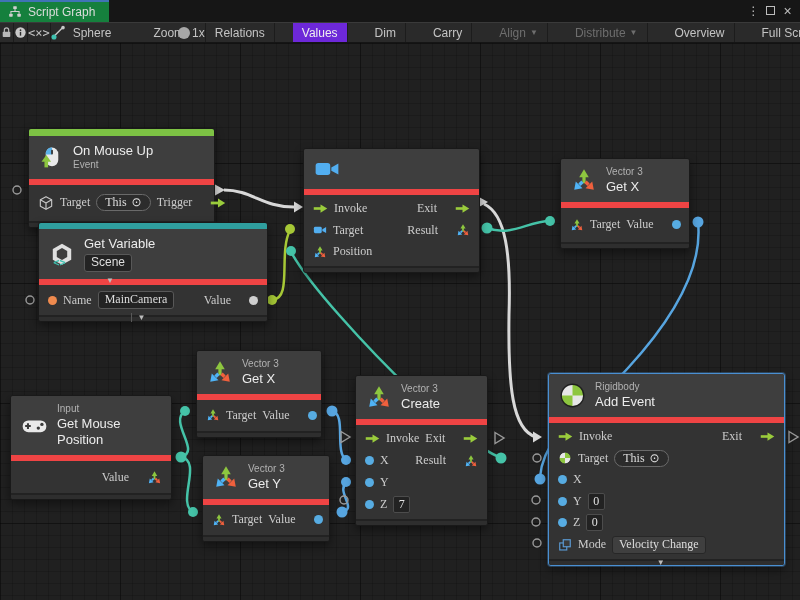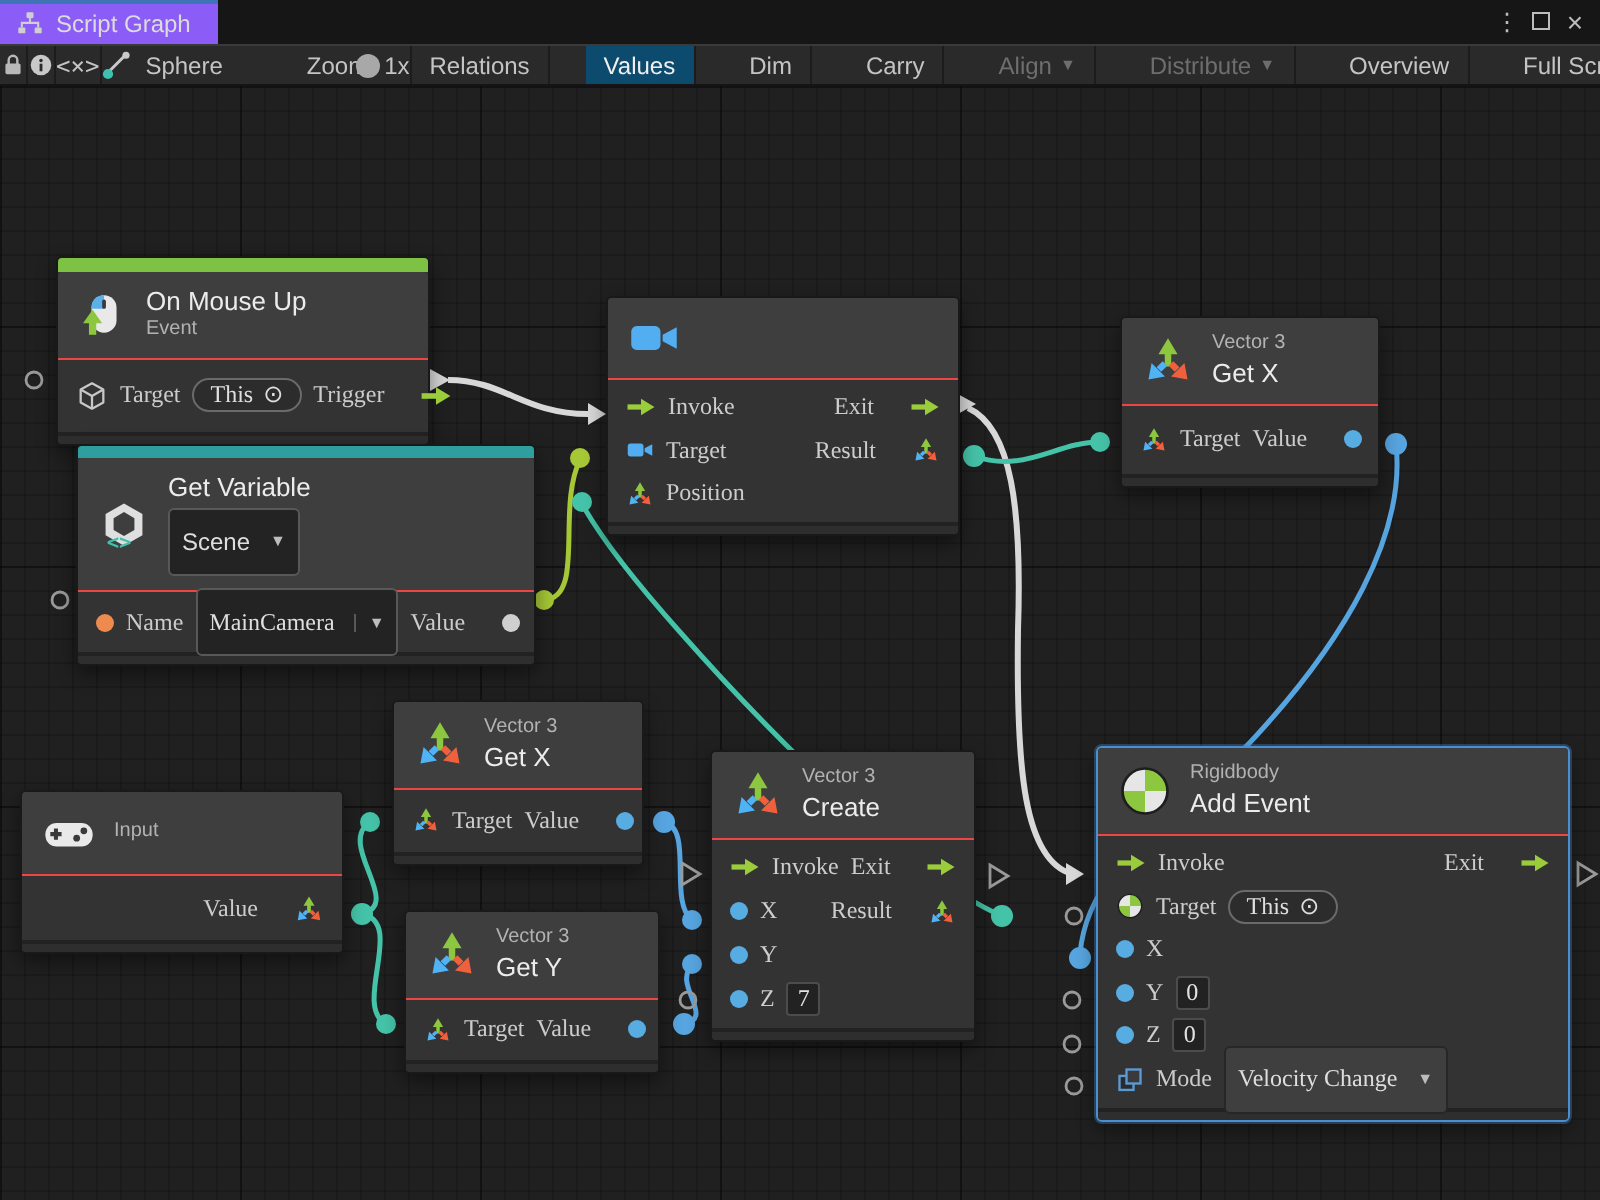--- a/index.html
+++ b/index.html
@@ -3,32 +3,32 @@
 <meta charset="utf-8">
 <style>
   * { margin:0; padding:0; box-sizing:border-box; }
   html,body { width:800px; height:600px; overflow:hidden; background:#161616;
     font-family:"Liberation Sans","DejaVu Sans",sans-serif; }
   #stage { position:relative; width:800px; height:600px; }
 
   
   .tabbar { position:absolute; left:0; top:0; width:800px; height:22px; background:#161616; }
   .tab { position:absolute; left:0; top:0; height:22px; display:flex; align-items:center; gap:6px;
-    padding:0 14px 0 8px; background:#8b5cf6; border-top:2px solid #3f74b5; color:#dcdcdc; font-size:12px;text-align:center; }
+    padding:0 14px 0 8px; background:#15803d; border-top:2px solid #3f74b5; color:#dcdcdc; font-size:12px;text-align:center; }
   .winctl { position:absolute; top:0; height:22px; display:flex; align-items:center; color:#bdbdbd; }
   .wbtn { width:17px; text-align:center; font-size:12px; cursor:default; }
   .wbox { display:inline-block; width:9px; height:9px; border:1.5px solid #bdbdbd; }
 
   
   .toolbar { position:absolute; left:0; top:22px; width:800px; height:21px; background:#2a2a2a;
     border-top:1px solid #3a3a3a; border-bottom:1px solid #151515; display:flex; align-items:center;
     color:#c4c4c4; font-size:12px; }
   .tseg { height:100%; display:flex; align-items:center; justify-content:center; border-right:1px solid #1c1c1c; }
   .tbtn { height:100%; display:flex; align-items:center; padding:0 9px; border-right:1px solid #1c1c1c; white-space:nowrap; }
-  .tbtn.active { background:#0c4a6e; color:#efefef; }
+  .tbtn.active { background:#6d28d9; color:#efefef; }
   .tbtn.disabled { color:#6e6e6e; }
   .caret { font-size:8px; margin-left:4px; }
   .slider-track { width:80px; height:2px; background:#7d7d7d; border-radius:1px; position:relative; margin:0 4px; }
   .slider-handle { position:absolute; right:-2px; top:-5px; width:12px; height:12px; border-radius:50%; background:#a8a8a8; }
 
   
   .graph { position:absolute; left:0; top:43px; width:800px; height:557px; background:#202020;
     background-image:
       linear-gradient(rgba(0,0,0,.32) 1px, transparent 1px),
       linear-gradient(90deg, rgba(0,0,0,.32) 1px, transparent 1px),
@@ -37,34 +37,34 @@
     background-size:120px 120px,120px 120px,12px 12px,12px 12px; }
 
   #wires { position:absolute; left:0; top:0; width:800px; height:600px; z-index:1; pointer-events:none; }
   #wires * { pointer-events:auto; }
 
   
   .node { position:absolute; z-index:2; background:#343434; border:1px solid #191919; border-radius:3px;
     box-shadow:0 4px 10px rgba(0,0,0,.45); color:#cccccc; font-size:12px; }
   .node.selected { border:1px solid #4a8fd1; box-shadow:0 0 0 1px rgba(74,143,209,.35), 0 4px 10px rgba(0,0,0,.45); }
   .colorbar { height:7px; border-radius:2px 2px 0 0; }
-  .nhead { display:flex; align-items:center; gap:9px; padding:7px 10px; background:#3e3e3e; border-bottom:1px solid #ef4444; border-radius:2px 2px 0 0; }
+  .nhead { display:flex; align-items:center; gap:9px; padding:7px 10px; background:#3e3e3e; border-bottom:6px solid #ef4444; border-radius:2px 2px 0 0; }
   .ntitles { display:flex; flex-direction:column; line-height:1.25; }
   .ncap { font-size:10px; color:#b2b2b2; }
   .ntitle { font-size:13px; color:#ececec; }
   .nbody { padding:3px 0; background:#333333; }
   .nfoot { height:6px; background:#2e2e2e; border-top:2px solid #222222; border-radius:0 0 2px 2px; }
   .row { display:flex; align-items:center; gap:6px; padding:0 9px; height:21px;font-family:Liberation Serif, serif; }
   .right { margin-left:auto; display:flex; align-items:center; gap:18px; }
   .dot { width:9px; height:9px; border-radius:50%; flex:0 0 auto; }
   .dot.blue { background:#57ace2; } .dot.orange { background:#ef8a4e; } .dot.gray { background:#cfcfcf; }
   .pill { display:inline-flex; align-items:center; gap:5px; background:#2c2c2c; border:1px solid #6a6a6a;
     border-radius:9px; padding:0 8px; height:17px; color:#dedede; }
   .dd { display:inline-flex; align-items:center; gap:6px; background:#232323; border:1px solid #585858;
-    border-radius:3px; padding:16px 6px; height:18px; color:#dedede; }
+    border-radius:3px; padding:0 6px; height:18px; color:#dedede;flex-direction:column; }
   .dd .caret { color:#bdbdbd; }
   .dd.light { background:#3f3f3f; border-color:#272727; }
   .field { display:inline-flex; align-items:center; justify-content:center; min-width:17px; height:17px;
     background:#222222; border:1px solid #4c4c4c; border-radius:2px; padding:0 4px; color:#e2e2e2; }
   .icon { flex:0 0 auto; display:block; }
 </style>
 </head>
 <body>
 
 <svg width="0" height="0" style="position:absolute">
@@ -430,20 +430,21 @@
     <div class="nfoot"></div>
   </div>
 
   <div class="node" style="left:10px; top:395px; width:162px;">
     <div class="nhead">
       <svg class="icon" width="27" height="27" viewBox="0 0 24 24">
           <use href="#sym-pad"></use>
         </svg>
       <div class="ntitles">
         <span class="ncap">Input</span>
+        <span class="ntitle">Get Mouse Position</span>
       </div>
     </div>
     <div class="nbody">
       <div class="row" style="height:26px">
         <span class="right">
           <span>Value</span>
           <svg class="icon" width="15" height="15" viewBox="0 0 24 24">
               <use href="#sym-v3"></use>
             </svg>
         </span>

